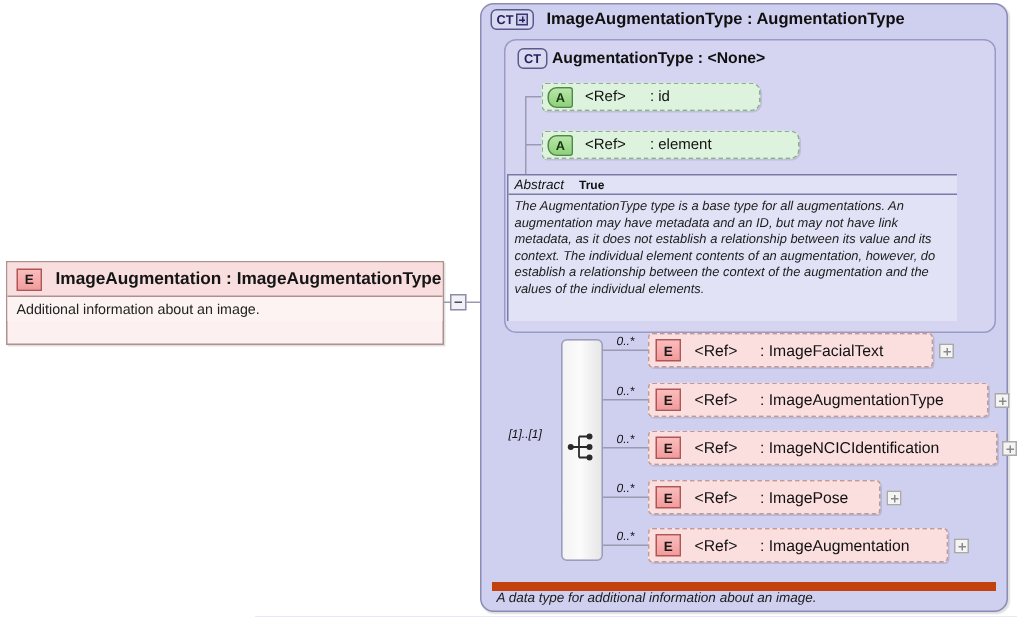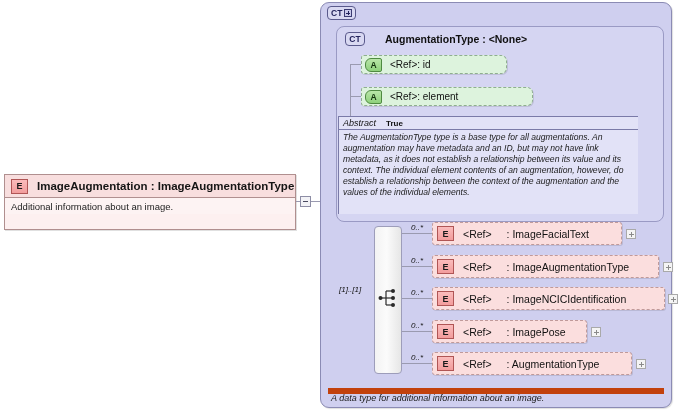--- a/index.html
+++ b/index.html
@@ -111,21 +111,21 @@
     left:336px;top:26px;width:328px;height:196px;
     background:#d5d5f2;
     border:1px solid #9a9ac4;
     border-radius:8px;
     box-sizing:border-box;
   }
   #base-type-panel .inner-hdr{
     position:absolute;left:8px;top:5px;display:flex;align-items:center;
   }
   #base-type-panel .inner-hdr .title{
-    margin-left:20px;font-size:10.5px;font-weight:bold;color:#101010;white-space:nowrap;
+    margin-left:3px;font-size:10.5px;font-weight:bold;color:#101010;white-space:nowrap;
   }
 
   
   .attr-row{
     position:absolute;height:19px;
     background:#ddf3dd;
     border:1px dashed #8fae8f;
     border-radius:3px 6px 6px 3px;
     display:flex;align-items:center;
     box-sizing:border-box;
@@ -134,21 +134,21 @@
   .badge-a{
     width:17px;height:14px;margin-left:3px;
     background:linear-gradient(#b9e6a8,#8ed17c);
     border:1px solid #4f8a42;
     border-radius:6px 2px 2px 6px;
     font-size:8.5px;font-weight:bold;color:#14330e;
     display:flex;align-items:center;justify-content:center;
     box-sizing:border-box;flex:0 0 auto;
   }
   .attr-row .ref{margin-left:8px;font-size:10px;color:#111;}
-  .attr-row .nm{font-size:10px;color:#111;white-space:nowrap;}
+  .attr-row .nm{margin-left:16px;font-size:10px;color:#111;white-space:nowrap;}
 
   
   #abstract-block{
     left:338px;top:116px;width:300px;height:98px;
     background:#e2e2f7;
     border-top:1px solid #7a7aa8;
     border-left:1px solid #7a7aa8;
     box-sizing:border-box;
   }
   #abstract-block .arow{
@@ -230,20 +230,21 @@
   <div class="line vline" style="left:349px;top:201px;height:90px;"></div>
   <div class="line hline" style="left:349px;top:291px;width:14px;"></div>
 
   <div class="abs" id="type-panel"></div>
 
   <div class="panel-hdr" style="left:327px;top:6px;">
     <span class="badge-ct">
       <span>CT</span>
       <span class="plusbox"></span>
     </span>
+    <span class="title">ImageAugmentationType : AugmentationType</span>
   </div>
 
   <div class="abs" id="base-type-panel">
     <div class="inner-hdr">
       <span class="badge-ct">
         <span>CT</span>
       </span>
       <span class="title">AugmentationType : &lt;None&gt;</span>
     </div>
   </div>
@@ -324,19 +325,19 @@
   <div class="el-row" style="left:432px;top:320px;width:155px;">
     <span class="badge-e">E</span>
     <span class="ref">&lt;Ref&gt;</span>
     <span class="nm">: ImagePose</span>
   </div>
   <div class="expand-box" style="left:591px;top:327px;"></div>
 
   <div class="el-row" style="left:432px;top:352px;width:200px;">
     <span class="badge-e">E</span>
     <span class="ref">&lt;Ref&gt;</span>
-    <span class="nm">: AugmentationType</span>
+    <span class="nm">: ImageAugmentation</span>
   </div>
   <div class="expand-box" style="left:636px;top:359px;"></div>
 
   <div id="panel-footer">A data type for additional information about an image.</div>
 
 </div>
 
 </body></html>

